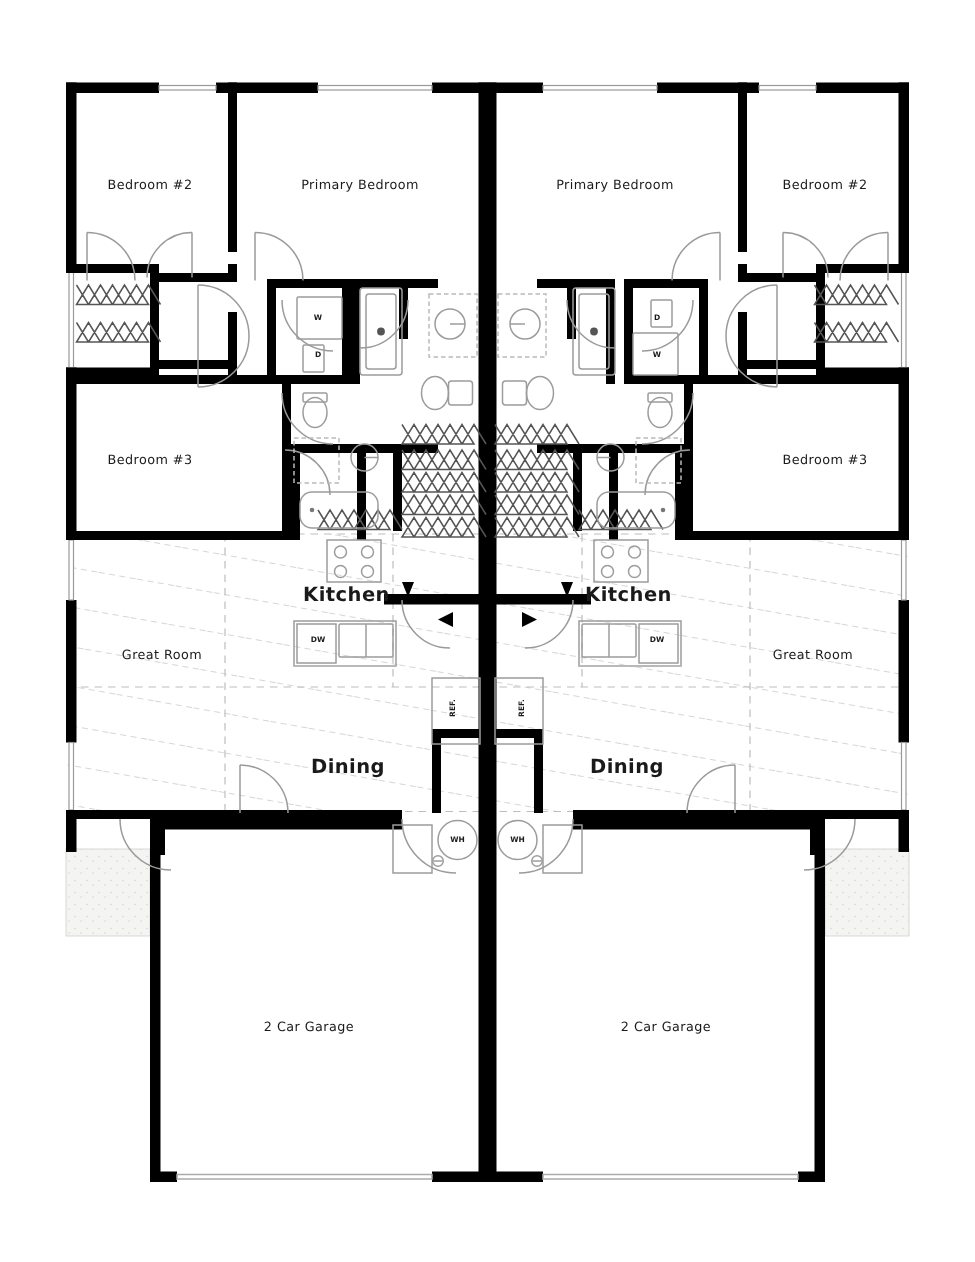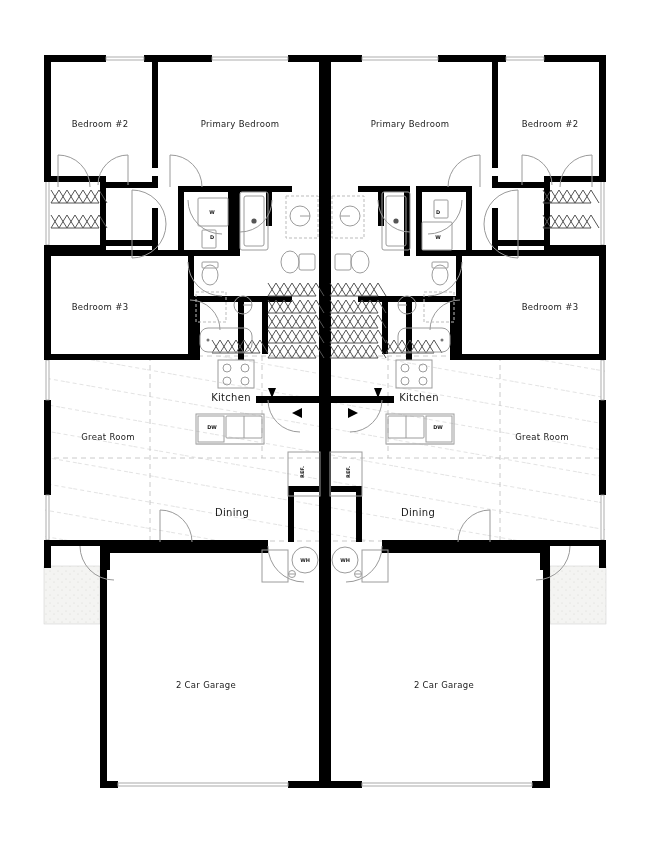--- a/index.html
+++ b/index.html
@@ -3,21 +3,21 @@
 <meta charset="utf-8">
 <style>
   html,body{margin:0;padding:0;background:#ffffff;}
   body{width:650px;height:841px;position:relative;overflow:hidden;
        font-family:"DejaVu Sans",sans-serif;}
   #plan{position:absolute;left:0;top:0;width:650px;height:841px;}
   .rlabel{position:absolute;font-family:"DejaVu Sans",sans-serif;
           color:#1a1a1a;white-space:nowrap;transform:translate(-50%,-50%);
           letter-spacing:.3px;}
   .rlabel.big{font-size:8.5px;}
-  .rlabel.mid{font-size:10px;}
+  .rlabel.mid{font-size:13px;font-weight:bold;}
   .rlabel.sm{font-size:5px;font-weight:bold;letter-spacing:0;}
   .rlabel.vt{transform:translate(-50%,-50%) rotate(-90deg);}
 </style>
 </head>
 <body>
 
 <svg id="plan" viewBox="0 0 650 841">
   <defs>
     <pattern id="floorhatch" width="26" height="26" patternUnits="userSpaceOnUse" patternTransform="rotate(100)">
       <line x1="0" y1="0" x2="0" y2="26" stroke="#b9b9b9" stroke-width="0.8" stroke-dasharray="4,3"></line>

